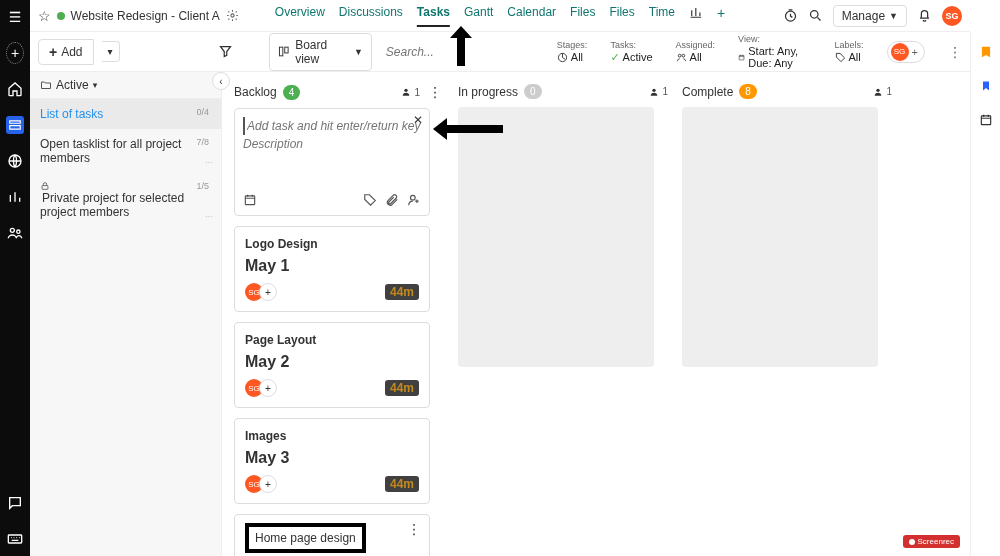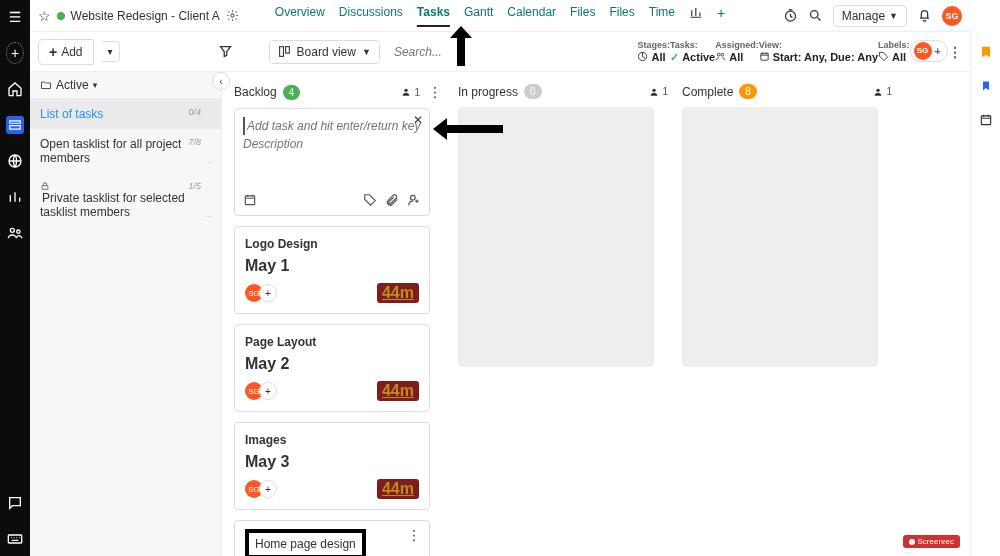--- a/index.html
+++ b/index.html
@@ -18,29 +18,29 @@
 .topbar .nav a.active { border-bottom: 2px solid #222; font-weight: 600; }
 .topbar .nav .plus { font-size: 14px; }
 .topbar .right { margin-left: auto; display: flex; align-items: center; gap: 10px; }
 .manage-btn { border: 1px solid #ddd; border-radius: 4px; padding: 3px 8px; font-size: 12px; display: flex; align-items: center; gap: 4px; cursor: pointer; }
 .avatar-sm { width: 20px; height: 20px; border-radius: 50%; background: #ff5722; color: #fff; font-size: 9px; display: flex; align-items: center; justify-content: center; font-weight: 600; }
 .toolbar { position: absolute; left: 30px; right: 30px; top: 32px; height: 40px; border-bottom: 1px solid #eee; display: flex; align-items: center; padding: 0 8px; font-size: 12px; gap: 8px; }
 .add-btn { border: 1px solid #ddd; border-radius: 4px 0 0 4px; padding: 4px 10px; display: flex; align-items: center; gap: 4px; font-size: 12px; cursor: pointer; }
 .add-btn-dd { border: 1px solid #ddd; border-left: none; border-radius: 0 4px 4px 0; padding: 4px 6px; font-size: 10px; cursor: pointer; }
 .board-view { border: 1px solid #ddd; border-radius: 4px; padding: 4px 8px; display: flex; align-items: center; gap: 6px; font-size: 12px; cursor: pointer; margin-left: 120px;}
 .search-input { border: none; outline: none; font-size: 12px; padding: 4px 6px; color: #999; font-style: italic; }
-.filters { margin-left: auto; display: flex; align-items: flex-start; gap: 0; font-size: 9px; color: #666; font-weight: bold; }
+.filters { margin-left: auto; display: flex; align-items: center; gap: 23px; font-size: 9px; color: #666; }
 .filter-col .label { font-size: 9px; color: #666; }
 .filter-col .value { font-size: 11px; color: #222; display: flex; align-items: center; gap: 3px; margin-top: 1px;}
 .avatar-pill { display:flex; align-items:center; border:1px solid #ddd; padding:1px 3px; border-radius:12px;}
 .sidebar { position: absolute; left: 30px; top: 72px; width: 192px; bottom: 0; background: #f7f7f7; border-right: 1px solid #eee; font-size: 12px; }
 .sidebar-header { padding: 6px 10px; display: flex; align-items: center; gap: 4px; border-bottom: 1px solid #eee; cursor: pointer; }
 .sb-item { padding: 8px 10px; position: relative; cursor: pointer; }
 .sb-item.active { background: #eaeaea; color: #2191f0; }
-.sb-item .count { position: absolute; right: 20px; top: 8px; font-size: 9px; color: #999; font-style: italic; }
+.sb-item .count { position: absolute; right: 12px; top: 8px; font-size: 9px; color: #999; }
 .sb-item .drag { position: absolute; right: 8px; bottom: 6px; font-size: 8px; color: #bbb; }
 .sb-collapse { position: absolute; right: -9px; top: 0; width: 18px; height: 18px; background: #fff; border: 1px solid #ddd; border-radius: 50%; font-size: 10px; display:flex; align-items:center; justify-content:center; cursor:pointer;}
 .board { position: absolute; left: 222px; right: 30px; top: 72px; bottom: 0; padding: 8px 12px; display: flex; gap: 14px; overflow-x: auto; }
 .column { width: 210px; flex-shrink: 0; }
 .col-header { display: flex; align-items: center; gap: 6px; padding: 4px 0; font-size: 12px; }
 .col-header .title { font-weight: 500; }
 .badge { background: #ccc; color: #fff; border-radius: 10px; padding: 0 6px; font-size: 10px; line-height: 15px; }
 .badge.green { background: #4caf50; }
 .badge.orange { background: #ff9800; }
 .col-header .people { margin-left: auto; font-size: 10px; color: #555; display:flex; align-items:center; gap:3px;}
@@ -51,21 +51,21 @@
 .new-task-card input.t { border: none; outline: none; width: 100%; font-size: 12px; font-style: italic; color: #999; padding: 2px 0; }
 .new-task-card input.t:first-of-type { border-left: 2px solid #555; padding-left: 2px;}
 .new-task-card .row-icons { display: flex; align-items: center; margin-top: 40px; }
 .new-task-card .row-icons .right { margin-left: auto; display: flex; gap: 8px; }
 .task-card { border: 1px solid #ddd; border-radius: 4px; padding: 10px; width: 196px; margin-top: 10px; background:#fff; cursor: pointer;}
 .task-card .title { font-size: 12px; font-weight: 600; margin-bottom: 6px; }
 .task-card .date { font-size: 16px; font-weight: 600; margin-bottom: 8px; }
 .task-card .bottom { display: flex; align-items: center; }
 .avatar-xs { width: 18px; height: 18px; border-radius: 50%; background: #ff5722; color: #fff; font-size: 8px; display: flex; align-items: center; justify-content: center; }
 .plus-circ { width: 18px; height: 18px; border: 1px solid #ddd; border-radius: 50%; font-size: 10px; display: flex; align-items: center; justify-content: center; margin-left: -4px; background:#fff; cursor:pointer;}
-.time-badge { margin-left: auto; background: #7f1d1d; color: #c08a1f; font-size: 16px; padding: 1px 5px; border-radius: 3px; font-weight: 600; text-decoration: underline; }
+.time-badge { margin-left: auto; background: #404040; color: #c08a1f; font-size: 12px; padding: 1px 5px; border-radius: 3px; font-weight: 600; }
 .hp-card { border: 1px solid #ddd; border-radius: 4px; padding: 8px 10px 10px; width: 196px; margin-top: 10px; position: relative; }
 .hp-card .title-box { border: 4px solid #000000; padding: 4px 6px; font-size: 12px; display: inline-block; }
 .hp-card .menu { position: absolute; right: 8px; top: 6px; font-size: 14px; cursor: pointer; }
 .arrow-down { position: absolute; top: 26px; left: 450px; width: 22px; height: 40px; pointer-events: none; }
 .arrow-left { position: absolute; top: 118px; left: 433px; width: 70px; height: 22px; pointer-events: none; }
 .rec-badge { position: absolute; bottom: 8px; right: 40px; background: #d32f2f; color: #fff; font-size: 8px; padding: 2px 6px; border-radius: 3px; display:flex; align-items:center; gap:3px;}
 .funnel-icon{ font-size:14px; color:#444; cursor:pointer; margin-left:auto;}
 svg { display: block; }
 </style>
 </head>
@@ -266,21 +266,21 @@
     <span class="count">7/8</span>
     <span class="drag">⋯</span>
   </div>
   <div class="sb-item">
     <span style="margin-right:2px">
       <svg width="10" height="10" viewBox="0 0 24 24" fill="none" stroke="#555" stroke-width="2">
           <rect x="5" y="11" width="14" height="9" rx="1"></rect>
           <path d="M8 11V8a4 4 0 0 1 8 0v3"></path>
         </svg>
     </span>
-    <span>Private tasklist for selected tasklist members</span>
+    <span>Private project for selected project members</span>
     <span class="count">1/5</span>
     <span class="drag">⋯</span>
   </div>
 </div>
 
 <div class="board">
 
   <div class="column">
     <div class="col-header">
       <span class="title">Backlog</span>

